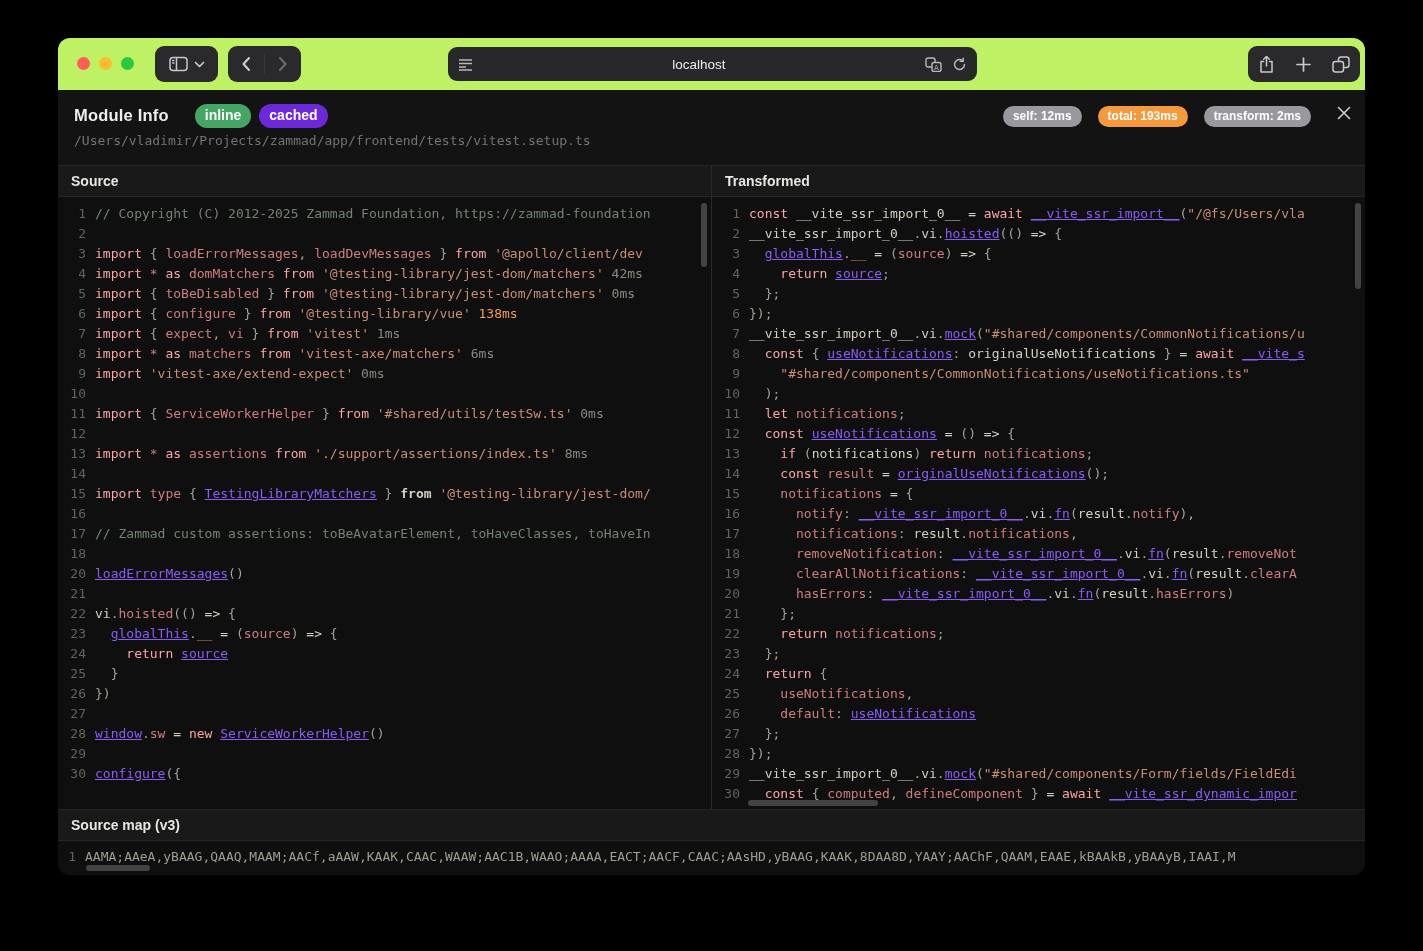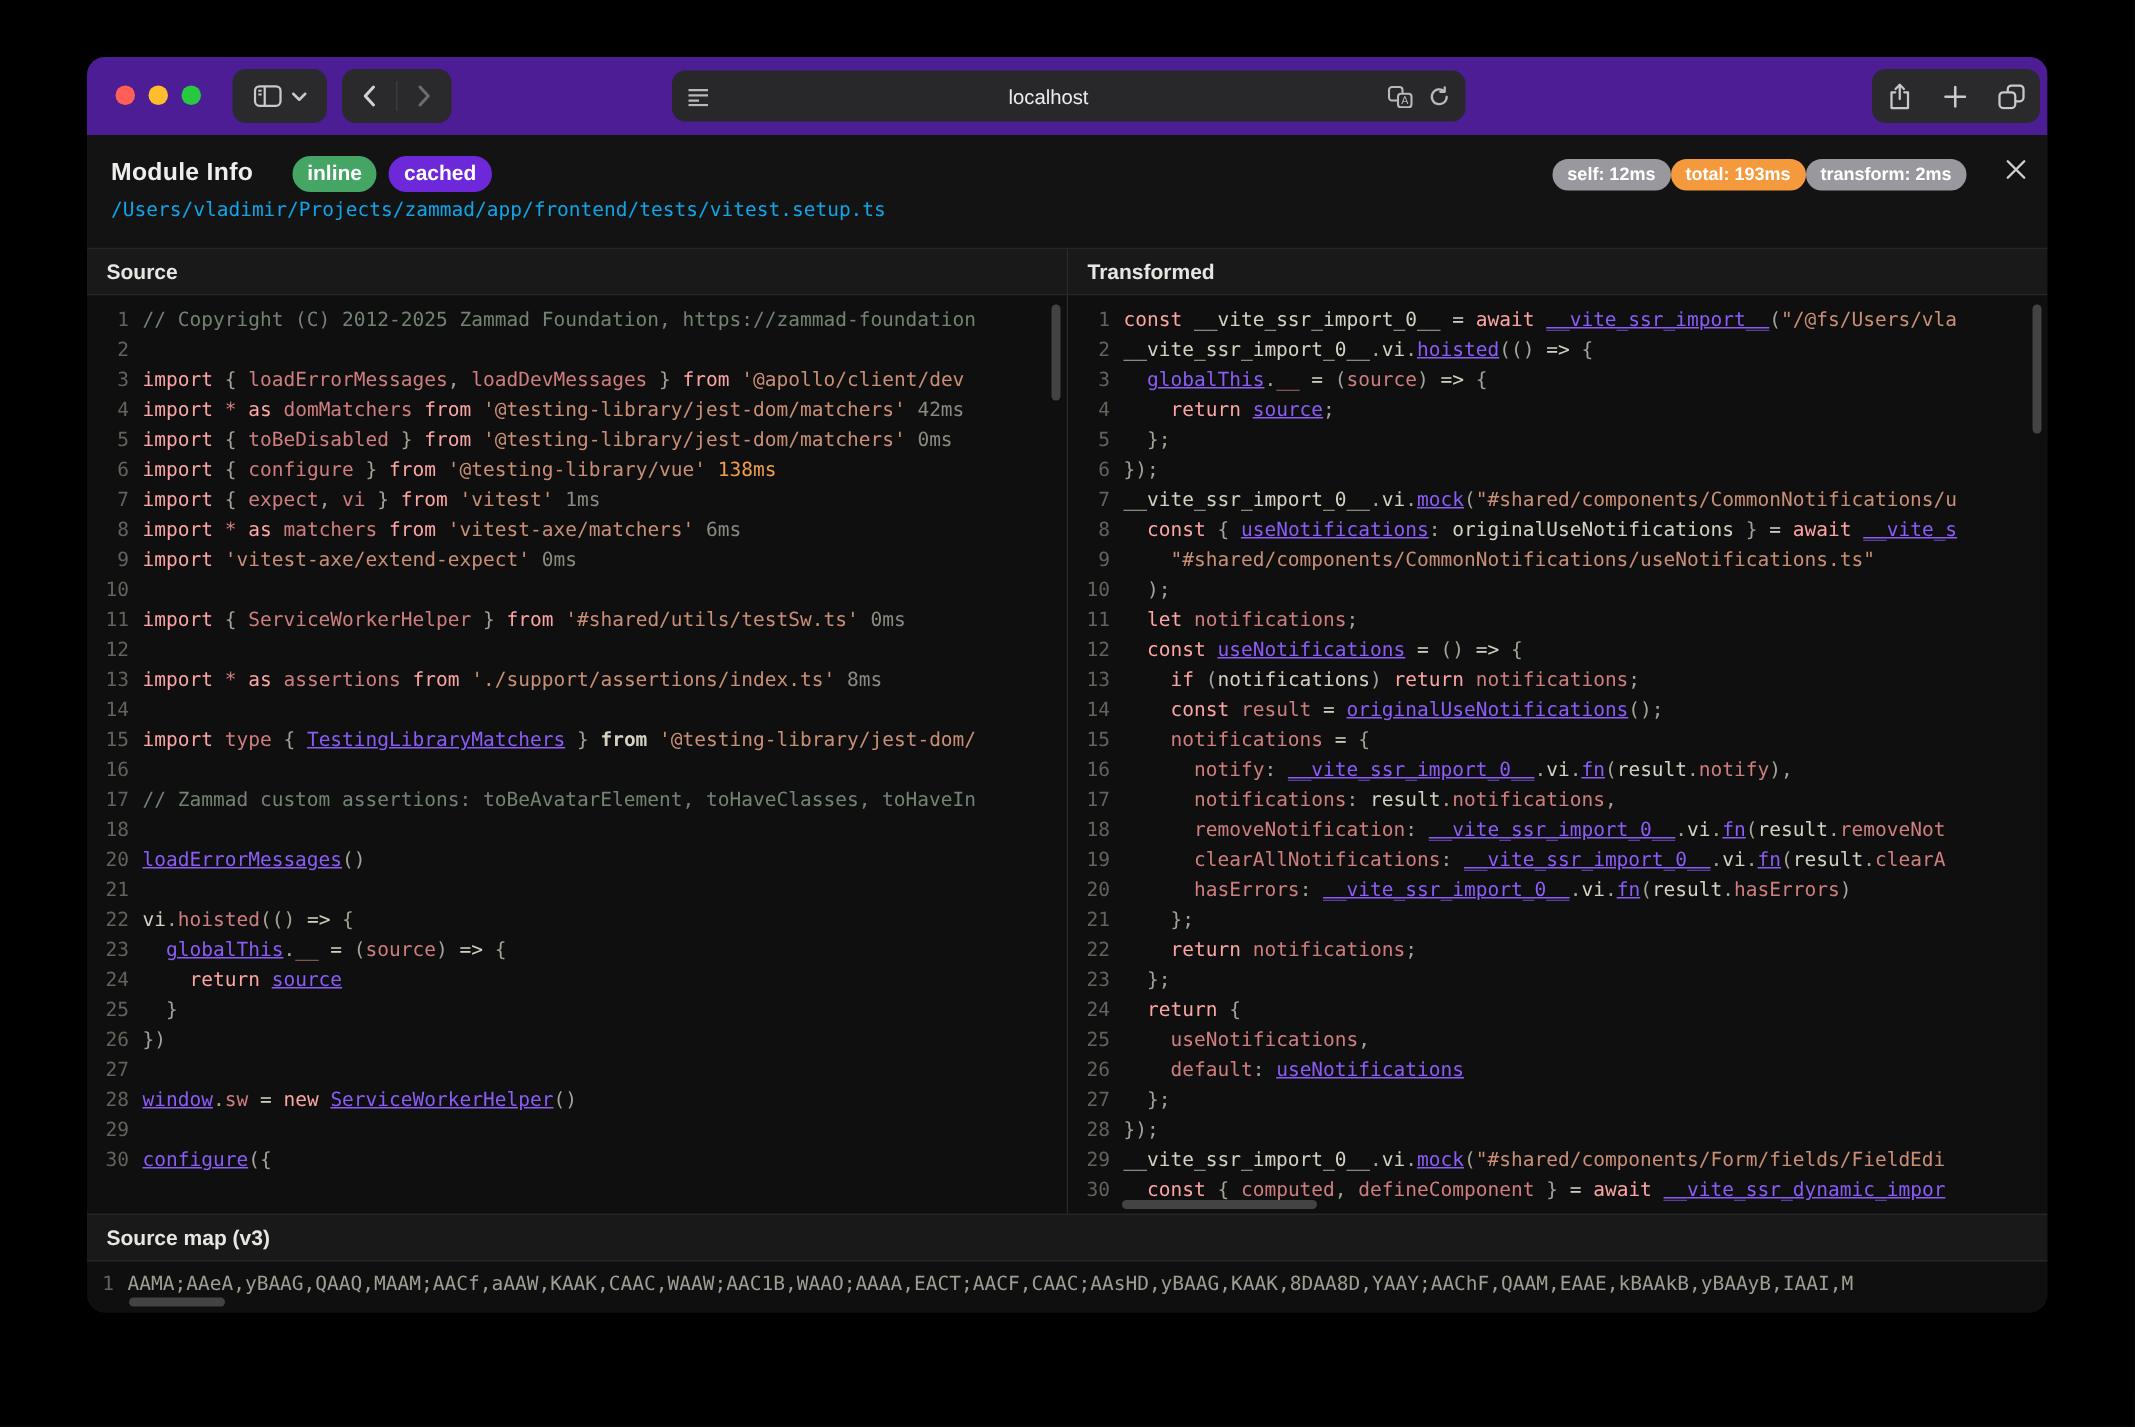--- a/index.html
+++ b/index.html
@@ -2,21 +2,21 @@
 <html><head>
 <meta charset="utf-8">
 <style>
   html,body{margin:0;padding:0;}
   body{width:1423px;height:951px;background:#000;position:relative;overflow:hidden;
        font-family:"Liberation Sans",sans-serif;}
   .window{position:absolute;left:58px;top:38px;width:1307px;height:837px;background:#131313;
           border-radius:12px;overflow:hidden;display:flex;flex-direction:column;
           box-shadow:0 20px 60px rgba(0,0,0,.7);}
   
-  .titlebar{height:52px;background:#4c1d95;position:relative;flex:none;padding-left:21px;}
+  .titlebar{height:52px;background:#bef264;position:relative;flex:none;padding-left:21px;}
   .tl{position:absolute;top:19px;width:13px;height:13px;border-radius:50%;}
   .tl.red{left:19px;background:#ff5f57;}
   .tl.yellow{left:41px;background:#febc2e;}
   .tl.green{left:63px;background:#28c840;}
   .tb-btn{position:absolute;top:8px;height:36px;background:#2a2a2c;border-radius:9px;
           display:flex;align-items:center;justify-content:center;gap:6px;}
   .btn-sidebar{left:97px;width:63px;}
   .btn-nav{left:170px;width:73px;gap:0;}
   .btn-nav .half{width:36px;display:flex;align-items:center;justify-content:center;}
   .btn-nav .sep{width:1px;height:20px;background:#3a3a3c;}
@@ -25,25 +25,25 @@
   .ab-url{flex:1;text-align:center;color:#ececec;font-size:13.5px;}
   .right-group{position:absolute;right:5px;top:8px;width:112px;height:36px;background:#2a2a2c;
                border-radius:9px;display:flex;align-items:center;justify-content:space-around;}
   .icon{display:inline-flex;align-items:center;justify-content:center;}
   
   .mod-header{height:75px;background:#131313;position:relative;flex:none;}
   .mod-title-row{position:absolute;left:16px;top:14px;display:flex;align-items:center;gap:26px;}
   .mod-title{font-size:16.5px;font-weight:700;color:#eeeeec;letter-spacing:.2px;}
   .pill{display:inline-block;color:#fff;font-size:14px;font-weight:700;
         padding:3px 10px 4px;border-radius:999px;line-height:1.2;}
-  .timing-badges{position:absolute;right:54px;top:16px;display:flex;gap:0;}
+  .timing-badges{position:absolute;right:54px;top:16px;display:flex;gap:16px;}
   .timing-badges .pill{font-size:12px;}
   .close-btn{position:absolute;right:13px;top:15px;width:16px;height:16px;cursor:pointer;}
   .mod-path{position:absolute;left:16px;top:43px;font-family:"DejaVu Sans Mono",monospace;
-            font-size:13px;color:#0ea5e9;white-space:pre;}
+            font-size:13px;color:#737373;white-space:pre;}
   
   .panels{flex:1;display:flex;border-top:1px solid #262626;min-height:0;}
   .panel{width:50%;display:flex;flex-direction:column;min-width:0;}
   .panel.src{border-right:1px solid #2a2a2a;}
   .panel-header,.sm-header{height:30px;flex:none;background:#191919;border-bottom:1px solid #262626;
             display:flex;align-items:center;padding:0 13px;font-size:14px;font-weight:700;color:#e6e6e2;}
   .code{position:relative;flex:1;background:#0f0f0f;overflow:hidden;padding-top:7px;
         font-family:"DejaVu Sans Mono",monospace;font-size:13px;line-height:20px;}
   .cl{height:20px;white-space:pre;}
   .ln{display:inline-block;width:28px;text-align:right;color:#63635d;margin-right:9px;}

